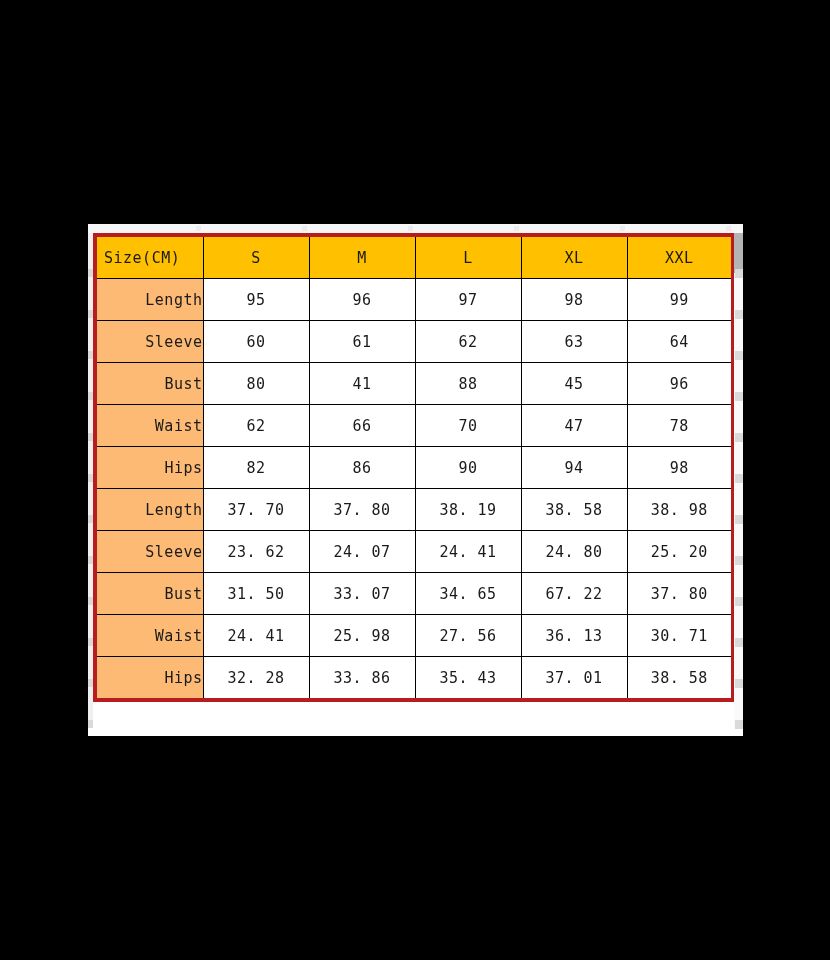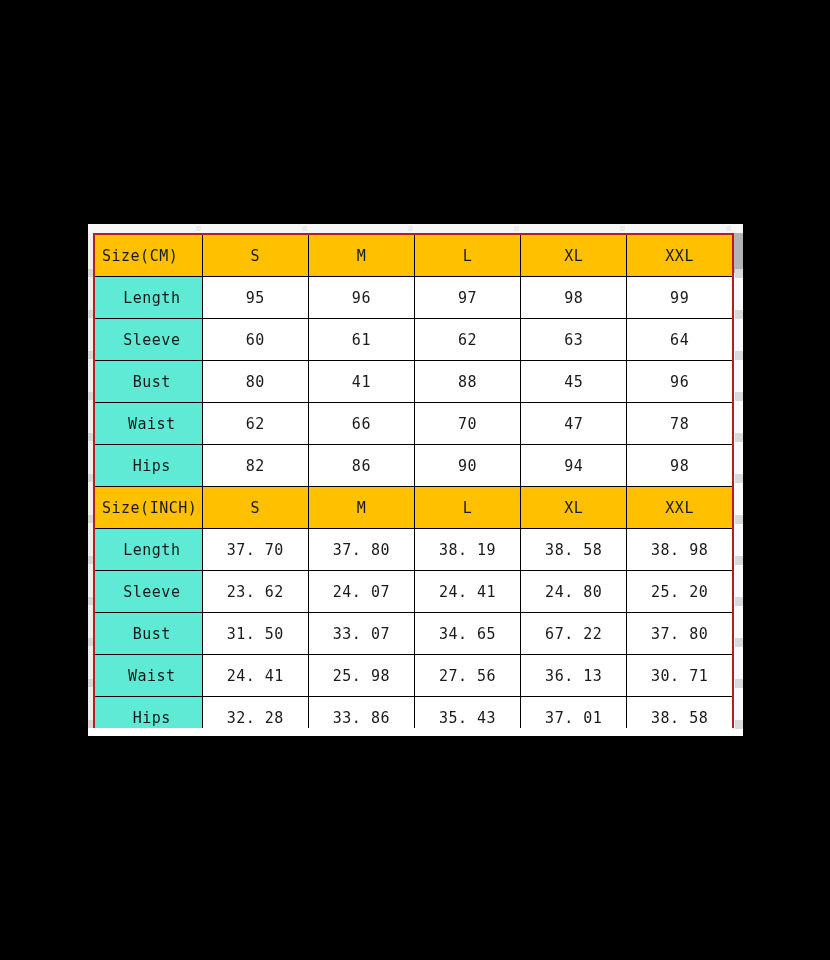--- a/index.html
+++ b/index.html
@@ -99,40 +99,40 @@
     top: 9px;
     width: 641px;
     height: 495px;
     overflow: hidden;
   }
 
   table.sizechart {
     border-collapse: collapse;
     table-layout: fixed;
     width: 641px;
-    border: 2px solid #b91c1c;
+    border: 4px solid #b91c1c;
   }
   table.sizechart col.lbl { width: 108px; }
   table.sizechart col.val { width: 106px; }
 
   table.sizechart td {
     border: 1px solid #000000;
     height: 41px;
     padding: 0 0 0 0;
     font-size: 15px;
     color: #1a1a1a;
     background: #ffffff;
     text-align: center;
     vertical-align: middle;
     white-space: pre;
     letter-spacing: 0.5px;
   }
   table.sizechart td.label {
-    background: #5eead4;
-    text-align: center;
+    background: #fdba74;
+    text-align: right;
     padding-left: 7px;
   }
   table.sizechart tr.hdr td {
     background: #ffc000;
     text-align: center;
   }
   table.sizechart tr.hdr td.label {
     text-align: left;
     padding-left: 7px;
   }
@@ -236,28 +236,20 @@
               <td>78</td>
             </tr>
             <tr>
               <td class="label">Hips</td>
               <td>82</td>
               <td>86</td>
               <td>90</td>
               <td>94</td>
               <td>98</td>
             </tr>
-            <tr class="hdr">
-              <td class="label">Size(INCH)</td>
-              <td>S</td>
-              <td>M</td>
-              <td>L</td>
-              <td>XL</td>
-              <td>XXL</td>
-            </tr>
             <tr>
               <td class="label">Length</td>
               <td>37. 70</td>
               <td>37. 80</td>
               <td>38. 19</td>
               <td>38. 58</td>
               <td>38. 98</td>
             </tr>
             <tr>
               <td class="label">Sleeve</td>

